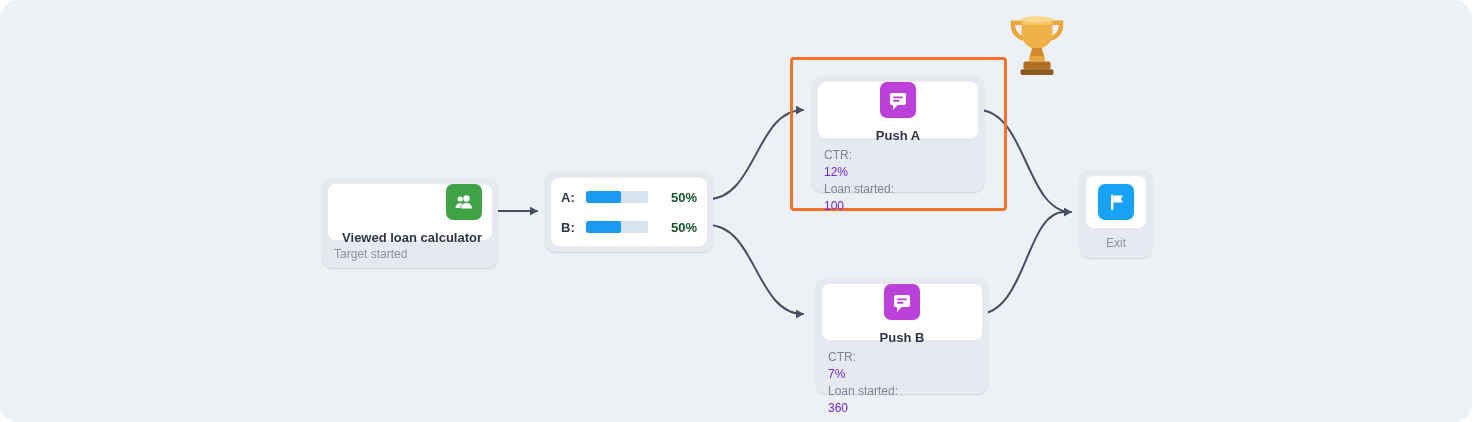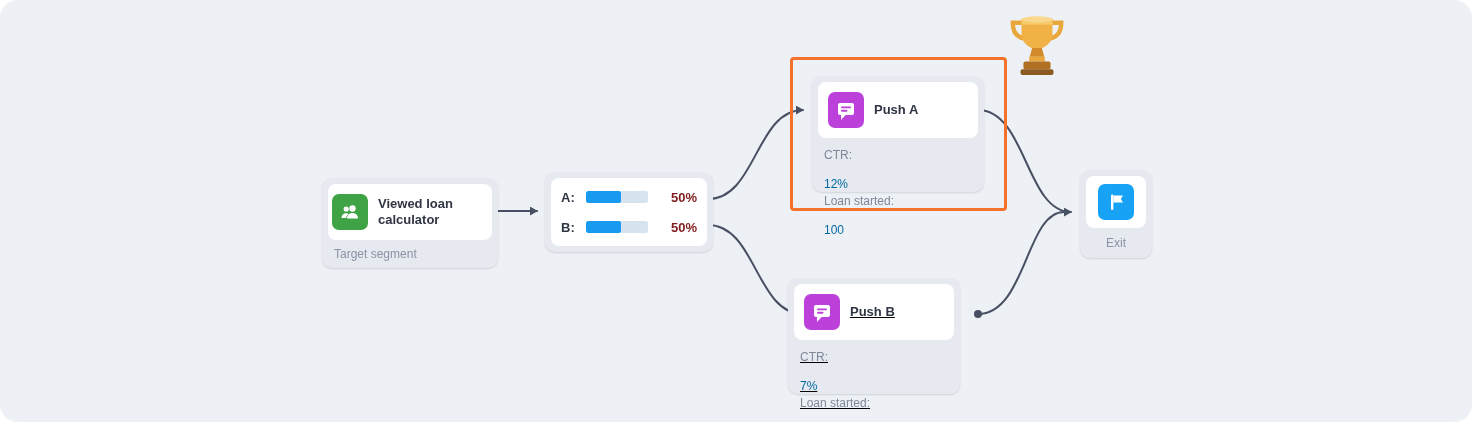--- a/index.html
+++ b/index.html
@@ -1,54 +1,54 @@
 <!DOCTYPE html>
 <html><head>
 <meta charset="utf-8">
 <style>
   html,body{margin:0;padding:0;background:#ffffff;font-family:"Liberation Sans",sans-serif;}
   .canvas{position:relative;width:1472px;height:422px;background:#edf0f4;border-radius:18px;overflow:hidden;}
 
   
   .card{position:absolute;background:#e6e9f0;border-radius:10px;box-sizing:border-box;
         box-shadow:0 1px 2px rgba(33,42,64,.14);padding:6px;}
-  .inner{background:#ffffff;border-radius:8px;box-sizing:border-box;}
+  .inner{background:#ffffff;border-radius:8px;box-sizing:border-box;flex-direction:column;}
 
   .sq-icon{width:36px;height:36px;border-radius:7px;display:flex;align-items:center;
            justify-content:center;flex:none;}
   .icon-green{background:#3fa244;}
   .icon-purple{background:#bc40da;}
   .icon-blue{background:#18a2f5;}
 
   .node-title{font-size:13px;font-weight:700;color:#2f3543;line-height:1.25;}
   .caption{font-size:12px;color:#8a93a4;}
 
   
   #segment{left:322px;top:178px;width:176px;height:90px;}
-  #segment .inner{height:56px;display:flex;align-items:center;gap:10px;padding:0 4px;}
+  #segment .inner{height:56px;display:flex;align-items:flex-end;gap:10px;padding:0 10px;}
   #segment .caption{margin:7px 0 0 6px;}
 
   
   #split{left:545px;top:172px;width:168px;height:80px;}
   #split .inner{height:68px;padding:4px 10px;display:flex;flex-direction:column;justify-content:space-around;}
   .split-row{display:flex;align-items:center;gap:8px;height:26px;}
   .split-label{font-size:13px;font-weight:700;color:#2f3543;width:17px;}
   .bar-track{width:62px;height:12px;background:#d7e3ef;border-radius:2px;overflow:hidden;}
   .bar-fill{display:block;height:100%;background:#189af0;border-radius:2px;}
-  .split-pct{margin-left:auto;font-size:13px;font-weight:700;color:#7f1d1d;}
+  .split-pct{margin-left:auto;font-size:13px;font-weight:700;color:#14532d;}
 
   
   .push-card{width:172px;height:116px;}
   #push-a{left:812px;top:76px;}
-  #push-b{left:788px;top:278px;text-decoration:underline;}
+  #push-b{left:816px;top:278px;}
   .push-card .inner{height:56px;display:flex;align-items:center;gap:10px;padding:0 10px;}
   .stats{padding:9px 6px 0;}
   .stat-row{display:flex;justify-content:space-between;font-size:12px;line-height:17px;flex-direction:column;}
   .stat-label{color:#7e8798;}
-  .stat-value{color:#0369a1;margin-top:12px;}
+  .stat-value{color:#6d28d9;}
 
   
   #winner-frame{position:absolute;left:790px;top:57px;width:217px;height:154px;
                 border:3px solid #f5722a;border-radius:4px;box-sizing:border-box;}
   #trophy{position:absolute;left:1006px;top:10px;width:62px;height:70px;}
 
   
   #exit{left:1080px;top:170px;width:72px;height:88px;}
   #exit .inner{height:52px;display:flex;align-items:center;justify-content:center;}
   #exit .caption{margin-top:8px;text-align:center;}
@@ -102,21 +102,21 @@
       <span class="sq-icon icon-green">
         <svg width="24" height="24" viewBox="0 0 24 24">
           <circle cx="8.2" cy="9" r="2.6" fill="#ffffff"></circle>
           <path d="M3.5 18 c0-3 2-4.8 4.7-4.8 1 0 1.9.25 2.6.7 -1.6 1-2.6 2.4-2.6 4.1 z" fill="#ffffff"></path>
           <circle cx="14.5" cy="8.5" r="3.2" fill="#ffffff"></circle>
           <path d="M9 18.5 c0-3.4 2.4-5.5 5.5-5.5 s5.5 2.1 5.5 5.5 z" fill="#ffffff"></path>
         </svg>
       </span>
       <span class="node-title">Viewed loan calculator</span>
     </div>
-    <div class="caption">Target segment</div>
+    <div class="caption">Target started</div>
   </div>
 
   <div class="card" id="split">
     <div class="inner">
       <div class="split-row">
         <span class="split-label">A:</span>
         <span class="bar-track">
           <span class="bar-fill" style="width: 57%;"></span>
         </span>
         <span class="split-pct">50%</span>

